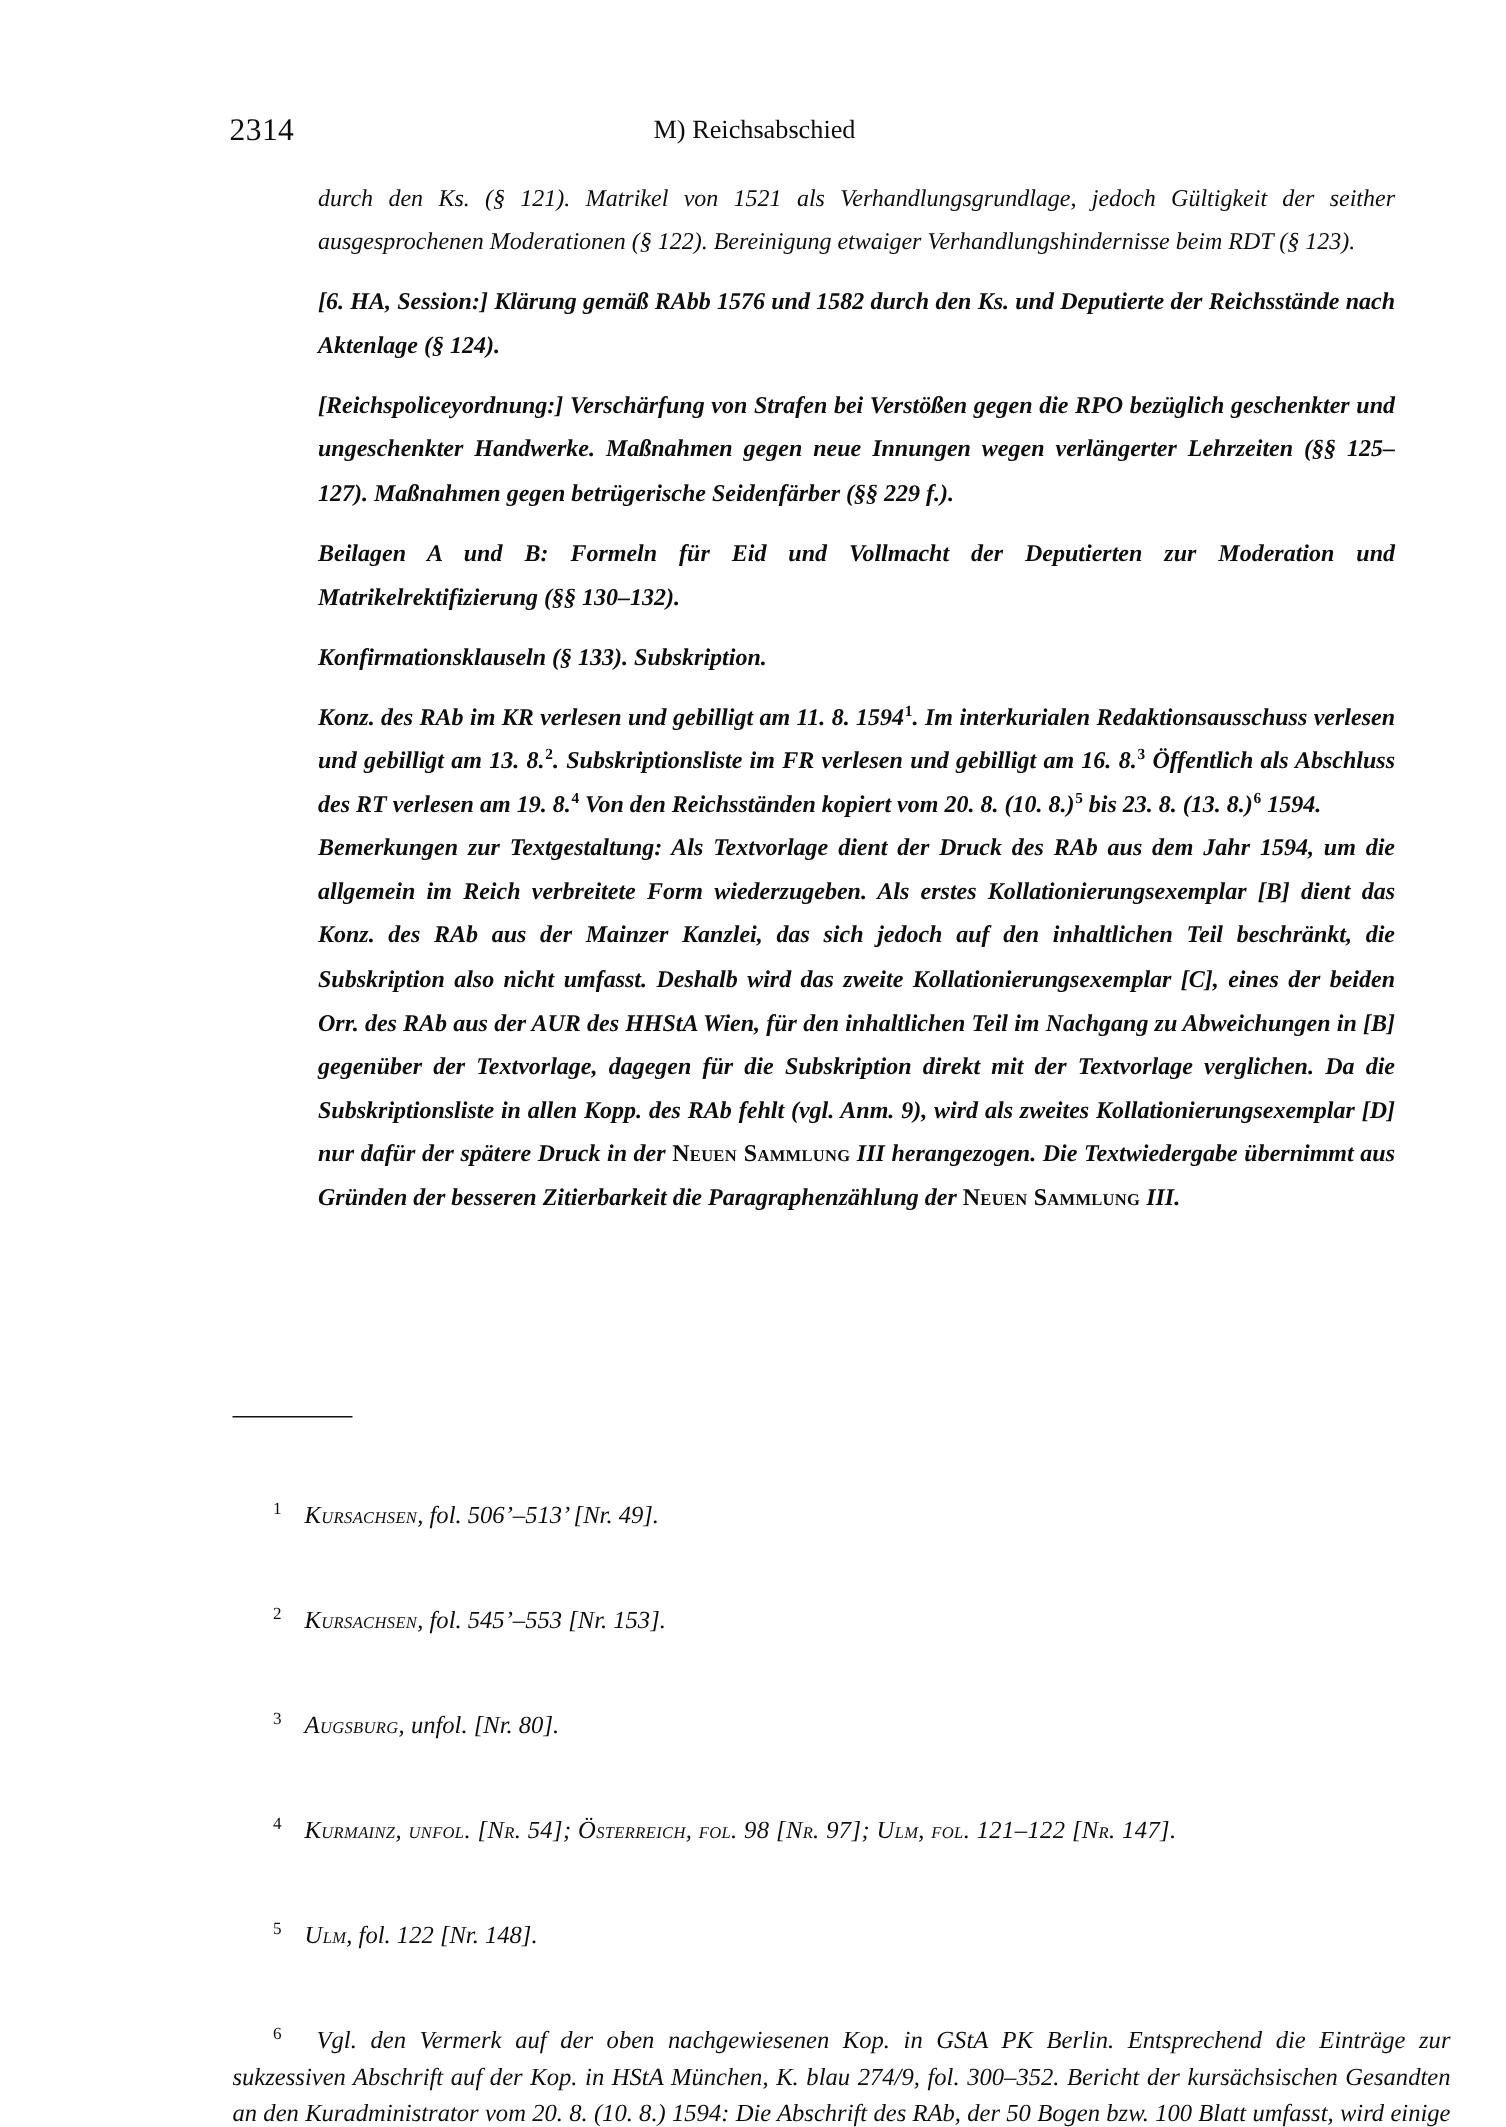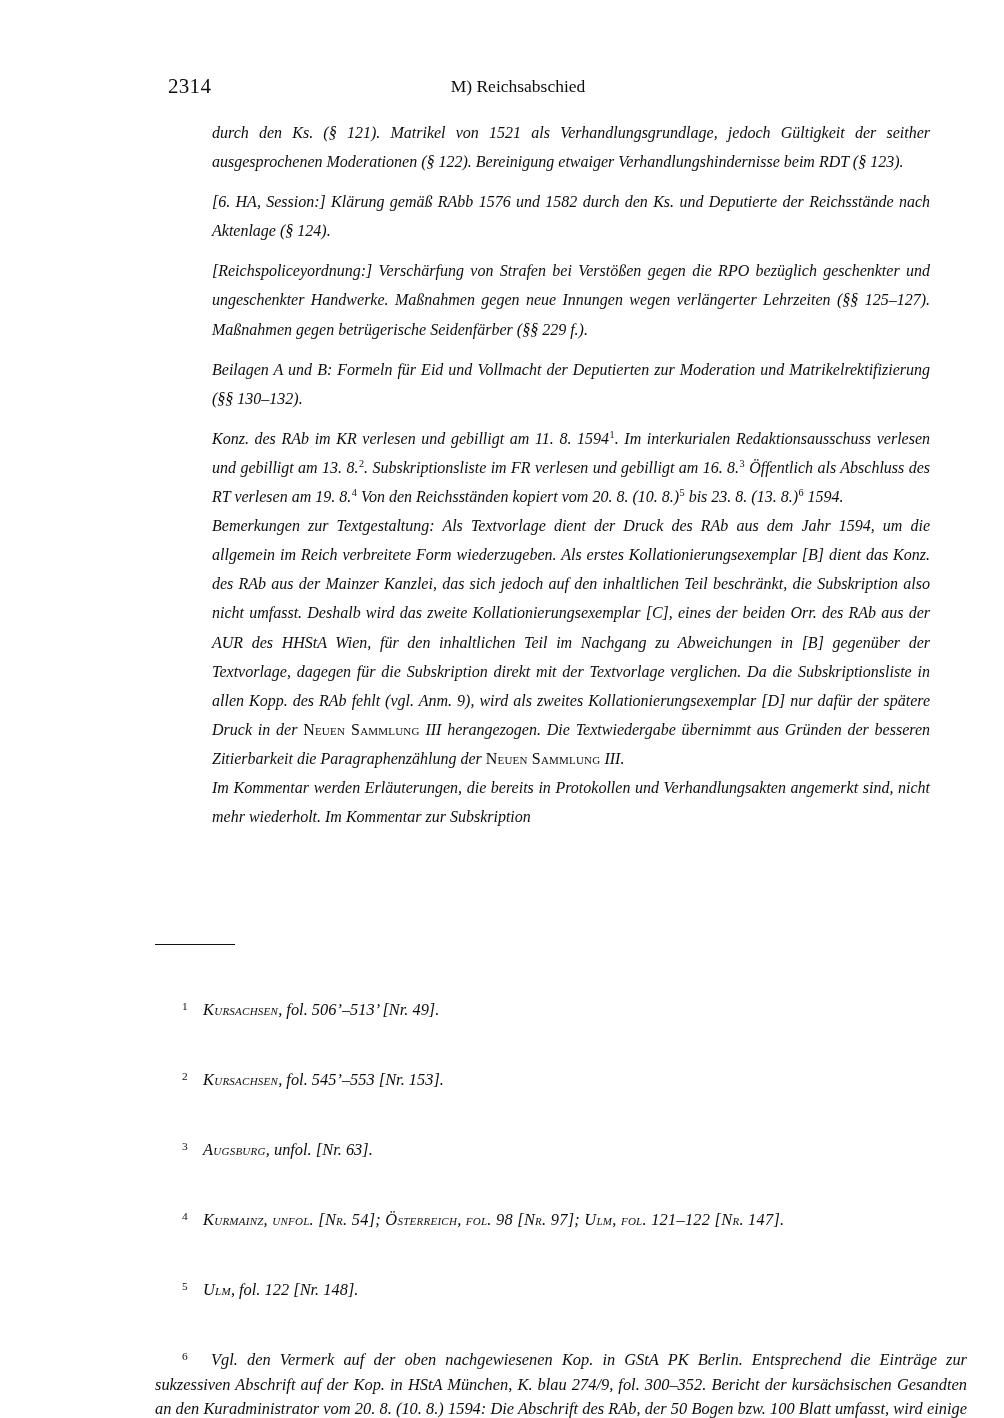--- a/index.html
+++ b/index.html
@@ -19,21 +19,21 @@
   .page {
     position: absolute;
     left: 0; top: 0;
     width: 1004px;
     height: 1418px;
   }
 
   
   .runhead {
     position: absolute;
-    left: 168px;
+    left: 153px;
     top: 74px;
     width: 700px;
     height: 26px;
   }
   .folio {
     position: absolute;
     left: 0;
     top: 0;
     font-size: 21px;
     letter-spacing: 0.3px;
@@ -56,21 +56,21 @@
   }
   .para {
     font-style: italic;
     font-size: 16px;
     line-height: 29.1px;
     text-align: justify;
     text-justify: inter-word;
     margin: 0 0 0 0;
     hyphens: manual;
   }
-  .para + .para { margin-top: 11px; }
+  .para + .para { margin-top: 11px; font-weight: bold; }
   .para.tight + .para.tight { margin-top: 0; }
   .para:last-child { text-align: justify; }
 
   sup.fn {
     font-style: normal;
     font-size: 0.64em;
     vertical-align: super;
     line-height: 0;
     padding-left: 0.5px;
   }
@@ -138,46 +138,46 @@
   <div class="body-block">
 
     <p class="para">durch den Ks. (§ 121). Matrikel von 1521 als Verhandlungsgrundlage, jedoch Gültigkeit der seither ausgesprochenen Moderationen (§ 122). Bereinigung etwaiger Verhandlungshindernisse beim RDT (§ 123).</p>
 
     <p class="para">[6. HA, Session:] Klärung gemäß RAbb 1576 und 1582 durch den Ks. und Deputierte der Reichsstände nach Aktenlage (§ 124).</p>
 
     <p class="para">[Reichspoliceyordnung:] Verschärfung von Strafen bei Verstößen gegen die RPO bezüglich geschenkter und ungeschenkter Handwerke. Maßnahmen gegen neue Innungen wegen verlängerter Lehrzeiten (§§ 125–127). Maßnahmen gegen betrügerische Seidenfärber (§§ 229 f.).</p>
 
     <p class="para">Beilagen A und B: Formeln für Eid und Vollmacht der Deputierten zur Moderation und Matrikelrektifizierung (§§ 130–132).</p>
 
+    <p class="para">Konfirmationsklauseln (§ 133). Subskription.</p>
 
     <p class="para tight" style="margin-top:11px;"><span>Konz. des RAb im KR verlesen und gebilligt am 11. 8. 1594</span><sup class="fn">1</sup><span>. Im interkurialen Redaktionsausschuss verlesen und gebilligt am 13. 8.</span><sup class="fn">2</sup><span>. Subskriptionsliste im FR verlesen und gebilligt am 16. 8.</span><sup class="fn">3</sup><span> Öffentlich als Abschluss des RT verlesen am 19. 8.</span><sup class="fn">4</sup><span> Von den Reichsständen kopiert vom 20. 8. (10. 8.)</span><sup class="fn">5</sup><span> bis 23. 8. (13. 8.)</span><sup class="fn">6</sup><span> 1594.</span></p>
 
     <p class="para tight"><span>Bemerkungen zur Textgestaltung: Als Textvorlage dient der Druck des RAb aus dem Jahr 1594, um die allgemein im Reich verbreitete Form wiederzugeben. Als erstes Kollationierungsexemplar [B] dient das Konz. des RAb aus der Mainzer Kanzlei, das sich jedoch auf den inhaltlichen Teil beschränkt, die Subskription also nicht umfasst. Deshalb wird das zweite Kollationierungsexemplar [C], eines der beiden Orr. des RAb aus der AUR des HHStA Wien, für den inhaltlichen Teil im Nachgang zu Abweichungen in [B] gegenüber der Textvorlage, dagegen für die Subskription direkt mit der Textvorlage verglichen. Da die Subskriptionsliste in allen Kopp. des RAb fehlt (vgl. Anm. 9), wird als zweites Kollationierungsexemplar [D] nur dafür der spätere Druck in der </span><span class="sc">Neuen Sammlung</span><span> III herangezogen. Die Textwiedergabe übernimmt aus Gründen der besseren Zitierbarkeit die Paragraphenzählung der </span><span class="sc">Neuen Sammlung</span><span> III.</span></p>
 
-    <p class="para tight">Im Kommentar werden Erläuterungen, die bereits in Protokollen und Verhandlungsakten angemerkt sind, nicht mehr wiederholt. Im Kommentar zur Subskription</p>
 
   </div>
 
   <div class="fn-rule"></div>
 
   <div class="footnotes">
 
     <div class="fnote short">
       <span class="marker">1</span>
       <span class="fn-text"><span class="fn-sc">Kursachsen</span><span>, fol. 506’–513’ [Nr. 49].</span></span>
     </div>
 
     <div class="fnote short">
       <span class="marker">2</span>
       <span class="fn-text"><span class="fn-sc">Kursachsen</span><span>, fol. 545’–553 [Nr. 153].</span></span>
     </div>
 
     <div class="fnote short">
       <span class="marker">3</span>
-      <span class="fn-text"><span class="fn-sc">Augsburg</span><span>, unfol. [Nr. 63].</span></span>
+      <span class="fn-text"><span class="fn-sc">Augsburg</span><span>, unfol. [Nr. 80].</span></span>
     </div>
 
     <div class="fnote short">
       <span class="marker">4</span>
       <span class="fn-text"><span class="fn-sc">Kurmainz</span><span class="fn-sc">, unfol. [Nr. 54]; Österreich, fol. 98 [Nr. 97]; Ulm, fol. 121–122 [Nr. 147].</span></span>
     </div>
 
     <div class="fnote short">
       <span class="marker">5</span>
       <span class="fn-text"><span class="fn-sc">Ulm</span><span>, fol. 122 [Nr. 148].</span></span>

